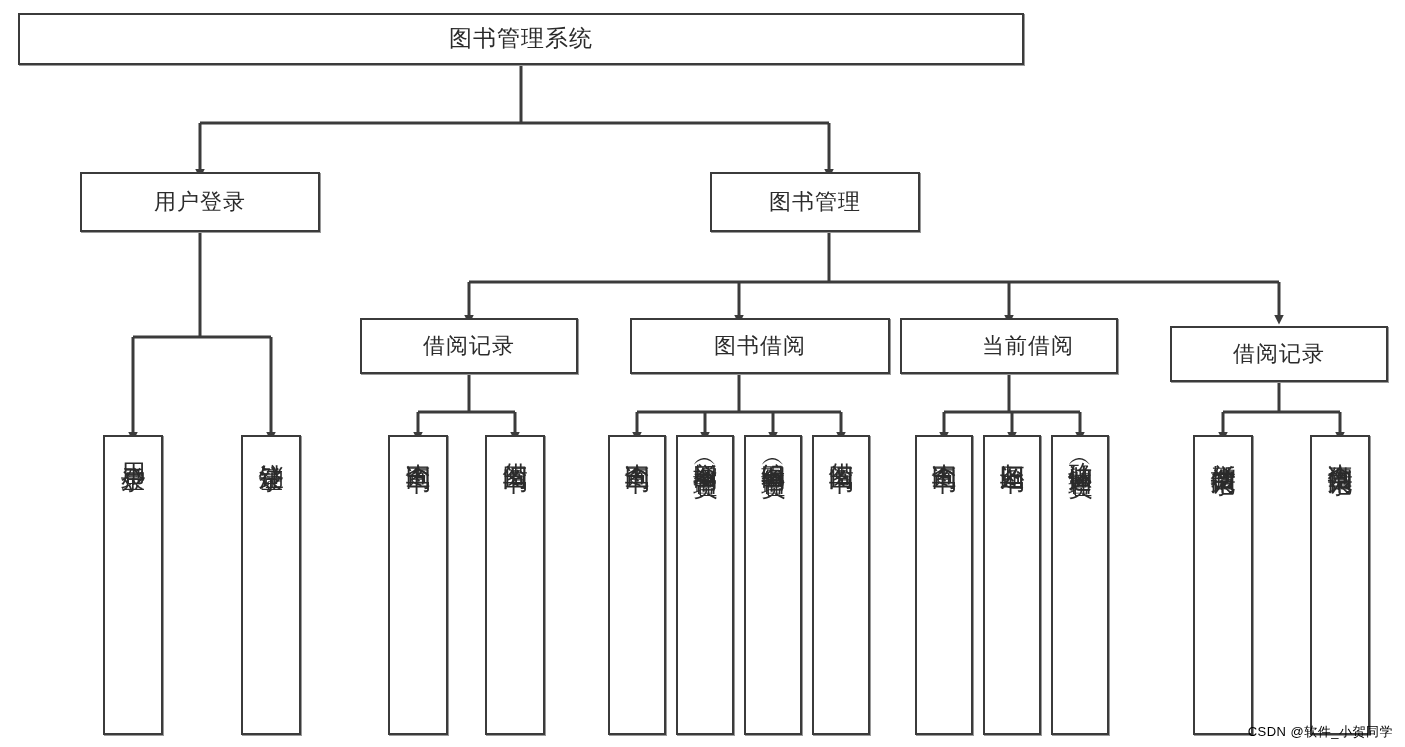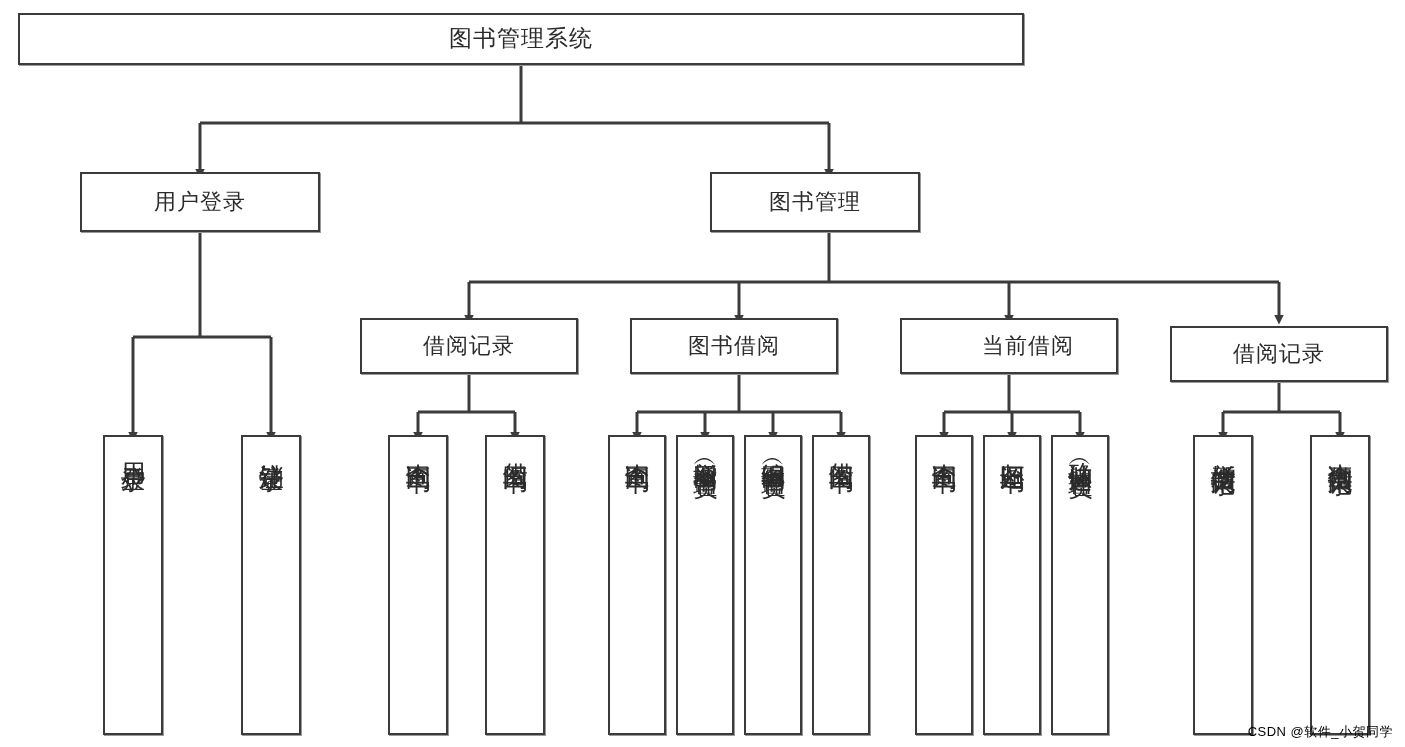--- a/index.html
+++ b/index.html
@@ -112,21 +112,21 @@
   <div class="node h" style="left: 80px; top: 172px; width: 240px; height: 60px;">
     <span>用户登录</span>
   </div>
   <div class="node h" style="left: 710px; top: 172px; width: 210px; height: 60px;">
     <span>图书管理</span>
   </div>
 
   <div class="node h" style="left: 360px; top: 318px; width: 218px; height: 56px;">
     <span>借阅记录</span>
   </div>
-  <div class="node h" style="left: 630px; top: 318px; width: 208px; height: 56px;">
+  <div class="node h" style="left: 630px; top: 318px; width: 260px; height: 56px;">
     <span>图书借阅</span>
   </div>
   <div class="node h" style="left: 900px; top: 318px; width: 218px; height: 56px; padding-left: 38px;">
     <span>当前借阅</span>
   </div>
   <div class="node h" style="left: 1170px; top: 318px; width: 218px; height: 56px; margin-top: 8px;">
     <span>借阅记录</span>
   </div>
 
   <div class="node v" style="left: 103px; top: 435px; width: 60px; height: 300px;">

